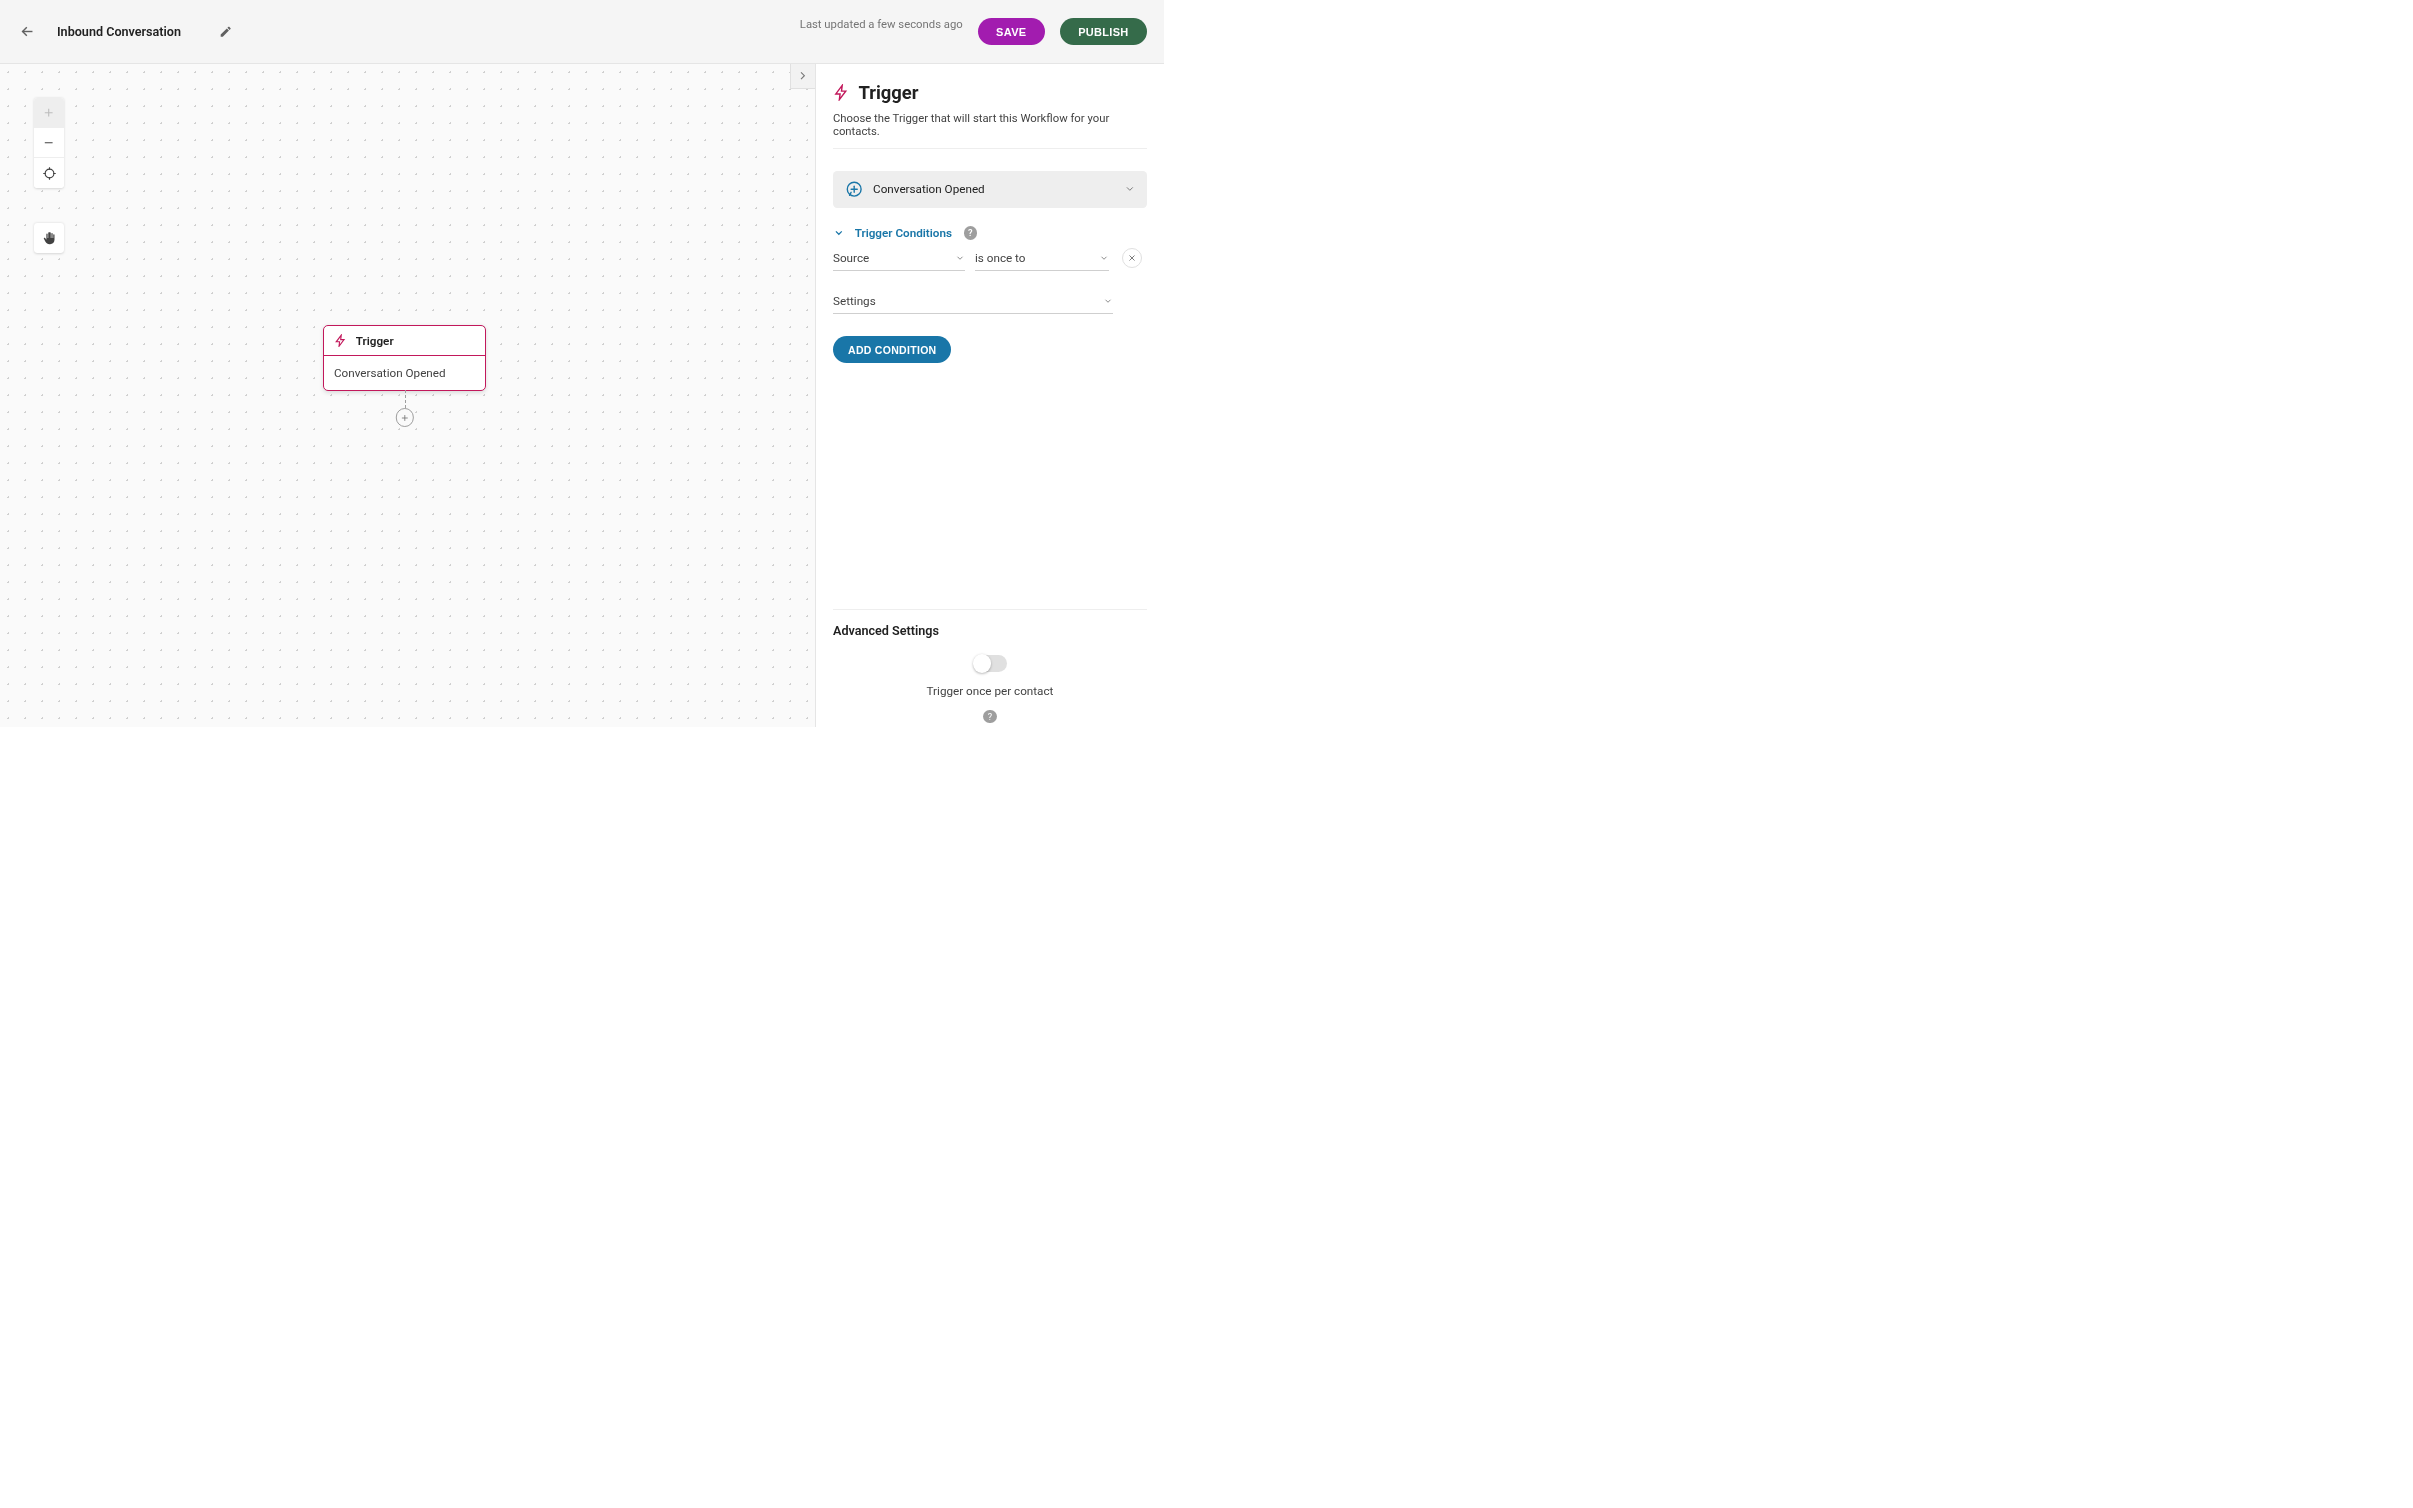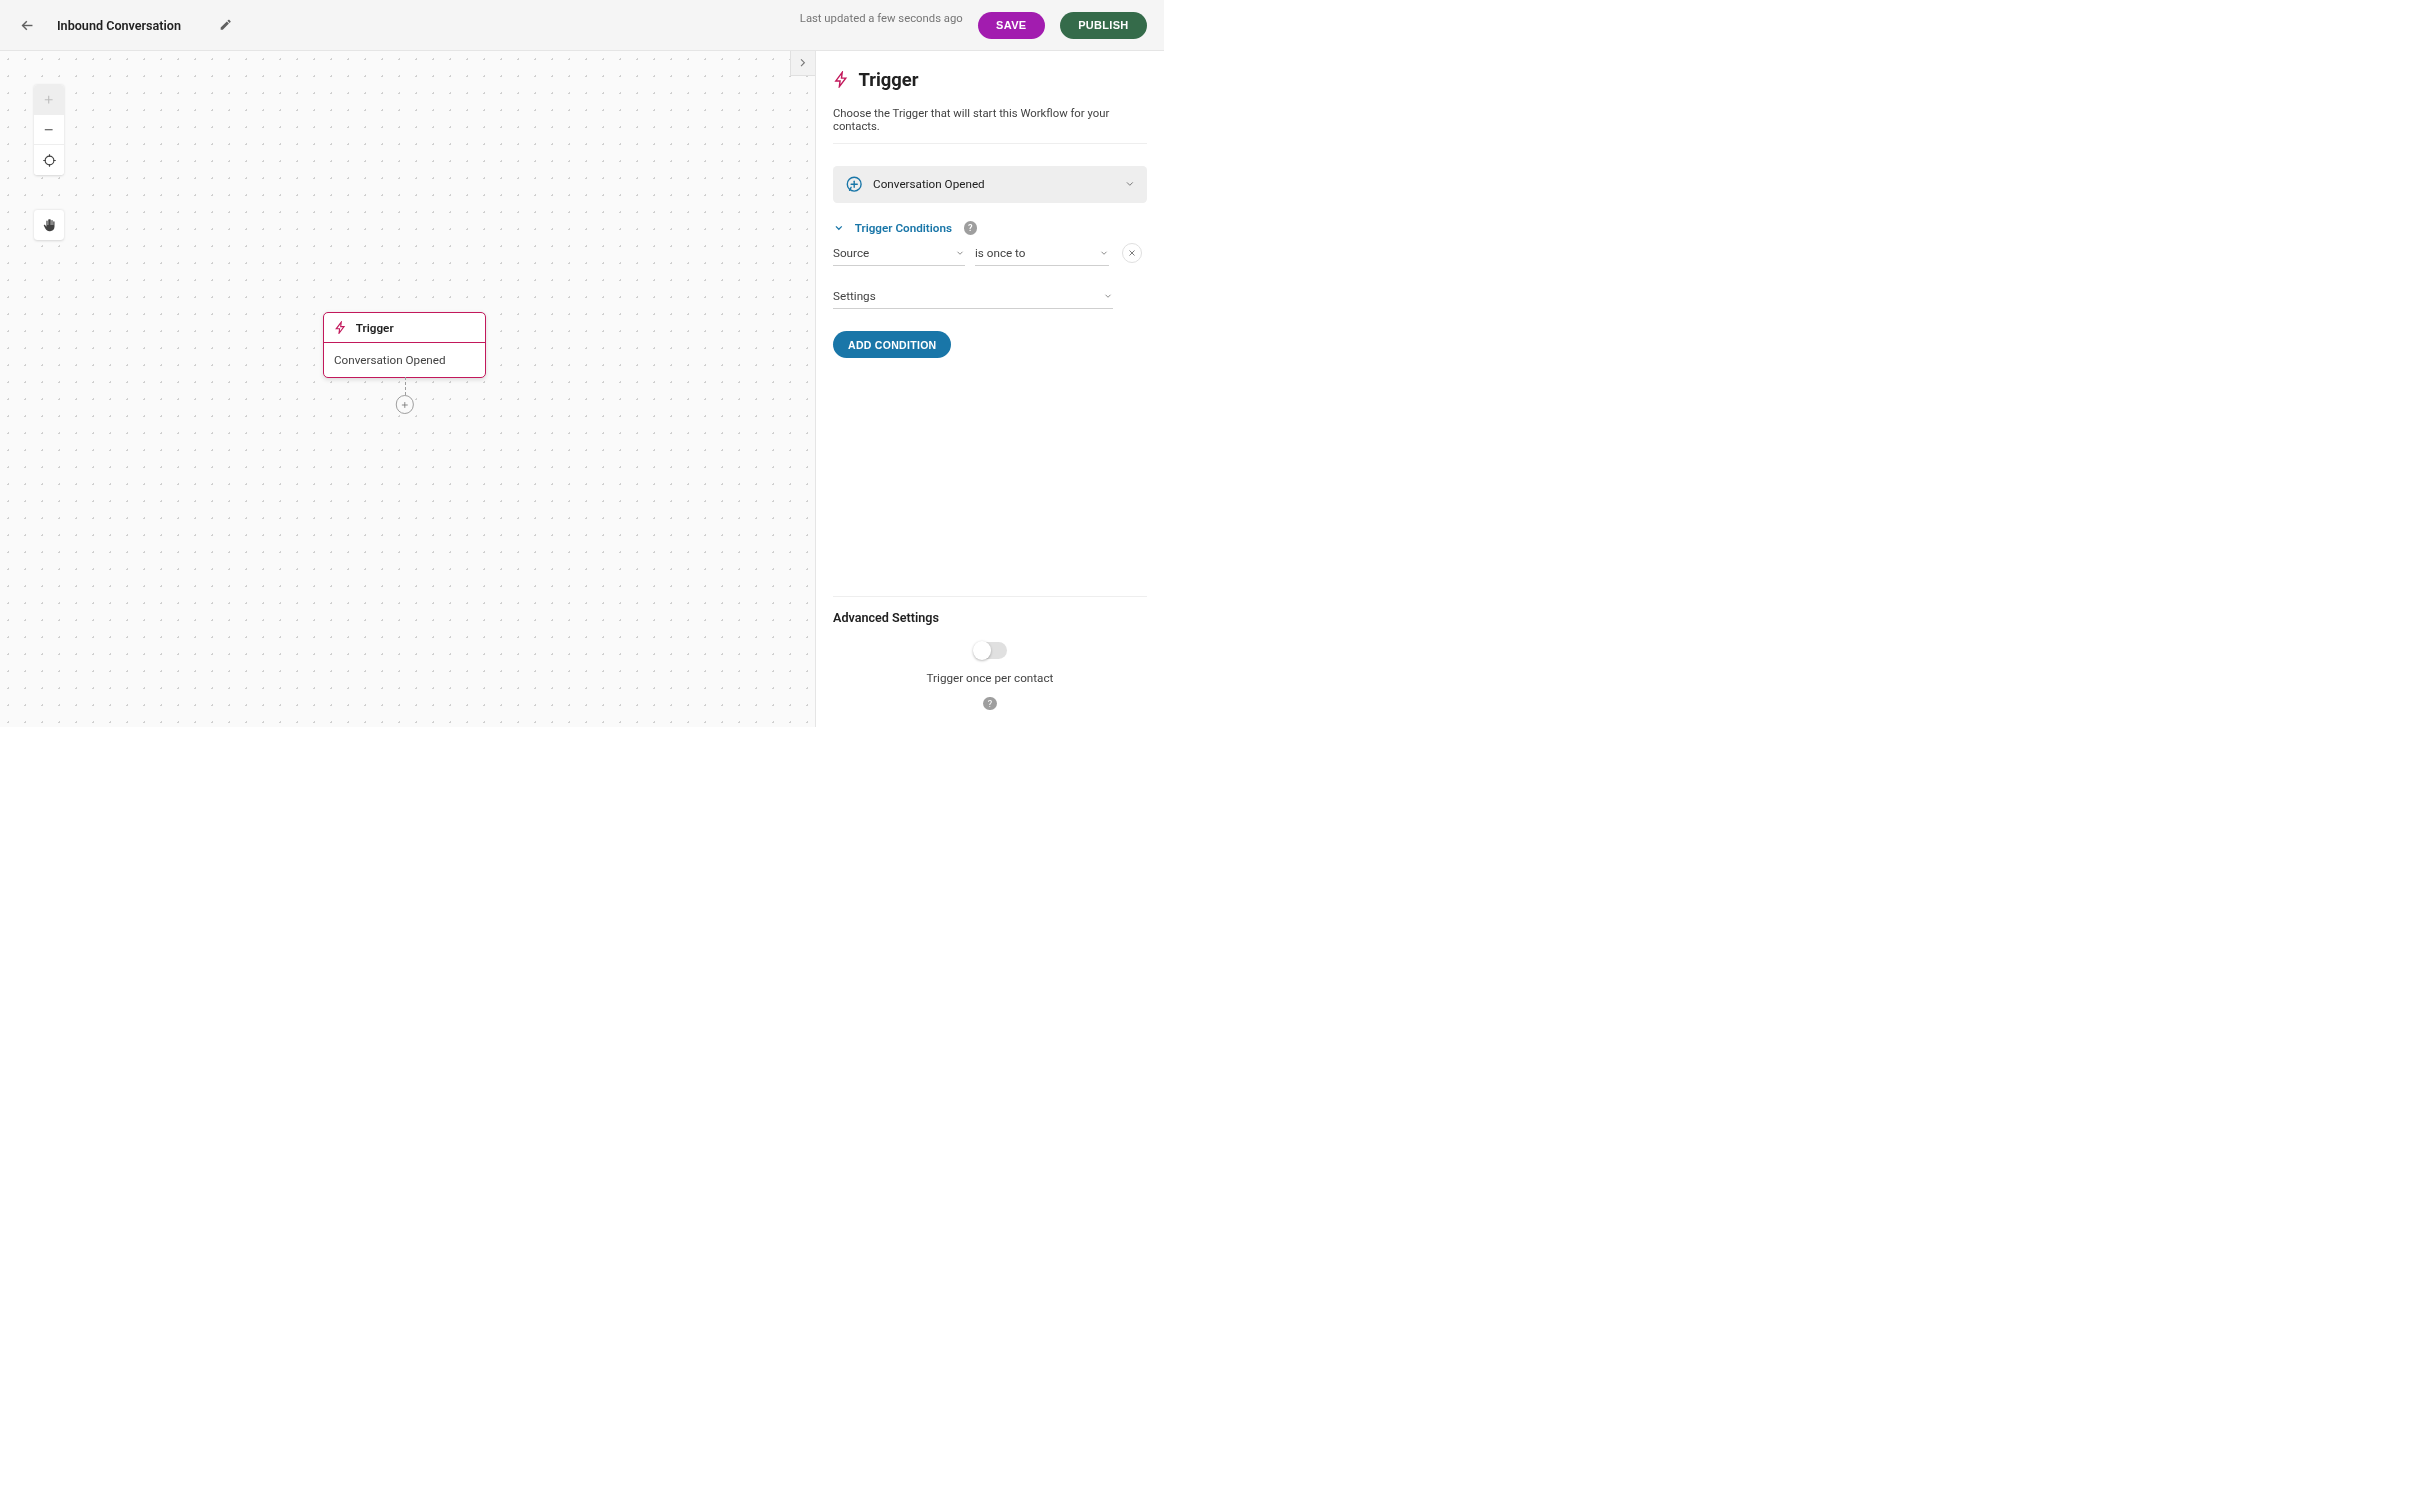--- a/index.html
+++ b/index.html
@@ -8,21 +8,21 @@
     font-size: 11.7px;
     color: #212121;
     background: #fff;
     width: 1164px;
     height: 727px;
     overflow: hidden;
   }
 
   
   .header {
-    height: 51px;
+    height: 64px;
     display: flex;
     align-items: center;
     padding: 0 17px;
     border-bottom: 0.8px solid #e5e5e5;
     background: #f5f5f5;
   }
   .header-left {
     display: flex;
     align-items: center;
     gap: 20px;
@@ -187,21 +187,20 @@
   .panel-header {
     display:flex; align-items:center; gap:8.4px;
     margin-bottom:8.4px;
   }
   .panel-header .lightning { color:#c2185b; }
   .panel-title { font-size:18.4px; font-weight:700; }
   .panel-desc {
     font-size:11.3px;
     color:#424242;
     margin-bottom:10px;
-    margin-top:8px;
   }
   .panel-divider {
     border:none;
     border-top:0.8px solid #eeeeee;
     margin-bottom:22px;
   }
   .trigger-select {
     background:#eeeeee;
     border-radius:4.2px;
     padding:9.2px 11.7px;

